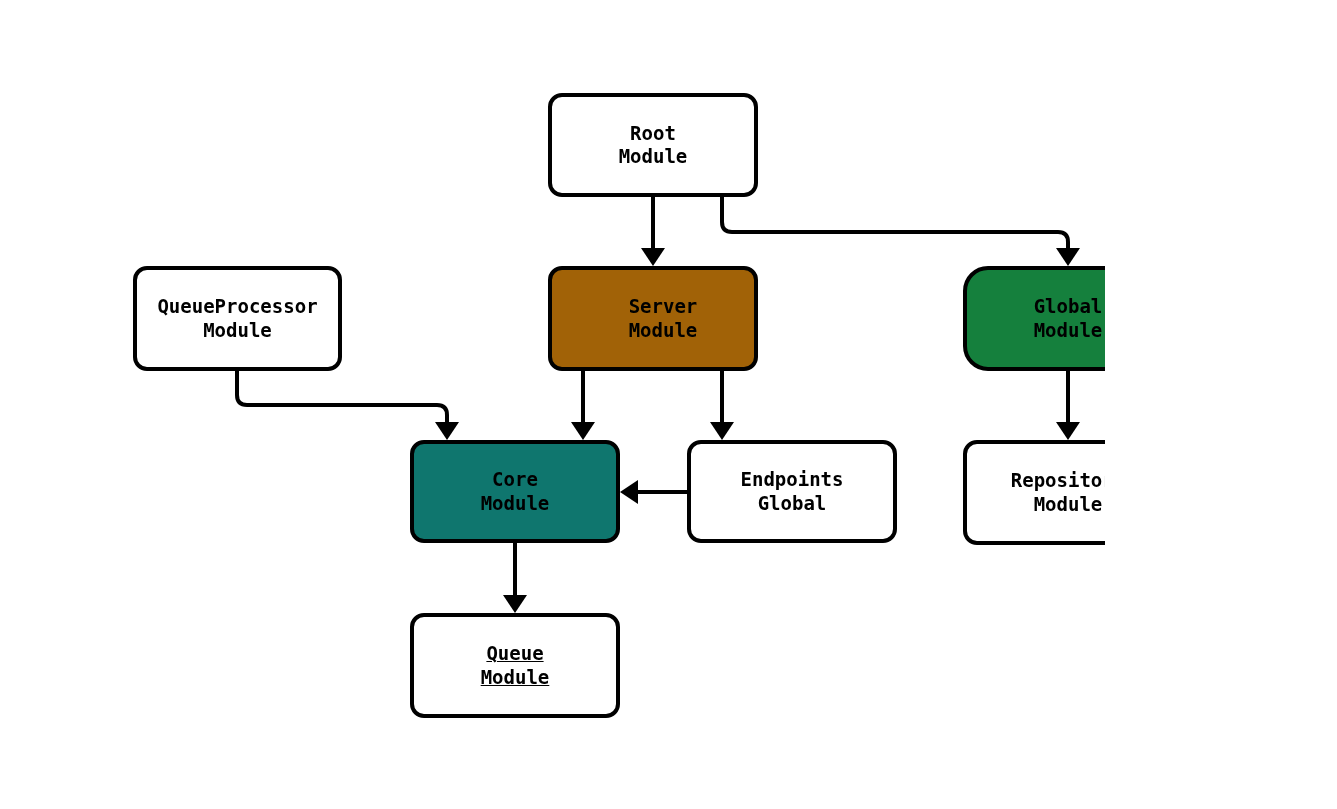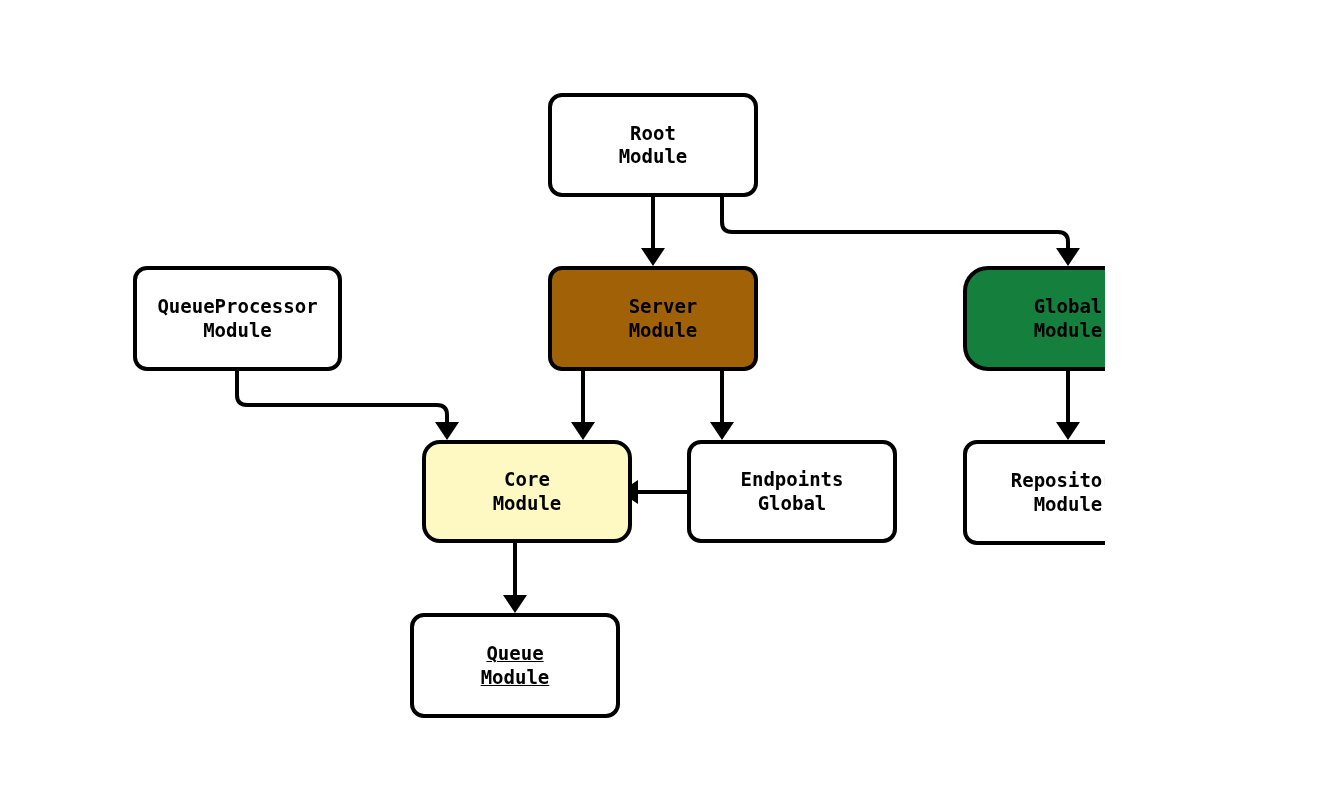--- a/index.html
+++ b/index.html
@@ -94,21 +94,21 @@
 Module</div>
       </div>
       <div class="node" style="left: 548px; top: 266px; width: 210px; height: 105px; background: #a16207; border-color: rgb(0, 0, 0); padding-left: 20px;">
         <div class="node-label">Server
 Module</div>
       </div>
       <div class="node" style="left: 963px; top: 266px; width: 210px; height: 105px; background: #15803d; border-color: rgb(0, 0, 0); border-radius: 25px;">
         <div class="node-label">Global
 Module</div>
       </div>
-      <div class="node" style="left: 422px; top: 440px; width: 210px; height: 103px; background: #fef9c3; border-color: rgb(0, 0, 0); border-radius: 18px;">
+      <div class="node" style="left: 410px; top: 440px; width: 210px; height: 103px; background: #0f766e; border-color: rgb(0, 0, 0);">
         <div class="node-label">Core
 Module</div>
       </div>
       <div class="node" style="left: 687px; top: 440px; width: 210px; height: 103px; background: rgb(255, 255, 255); border-color: rgb(0, 0, 0);">
         <div class="node-label">Endpoints
 Global</div>
       </div>
       <div class="node" style="left: 963px; top: 440px; width: 210px; height: 105px; background: rgb(255, 255, 255); border-color: rgb(0, 0, 0);">
         <div class="node-label">Repository
 Module</div>

